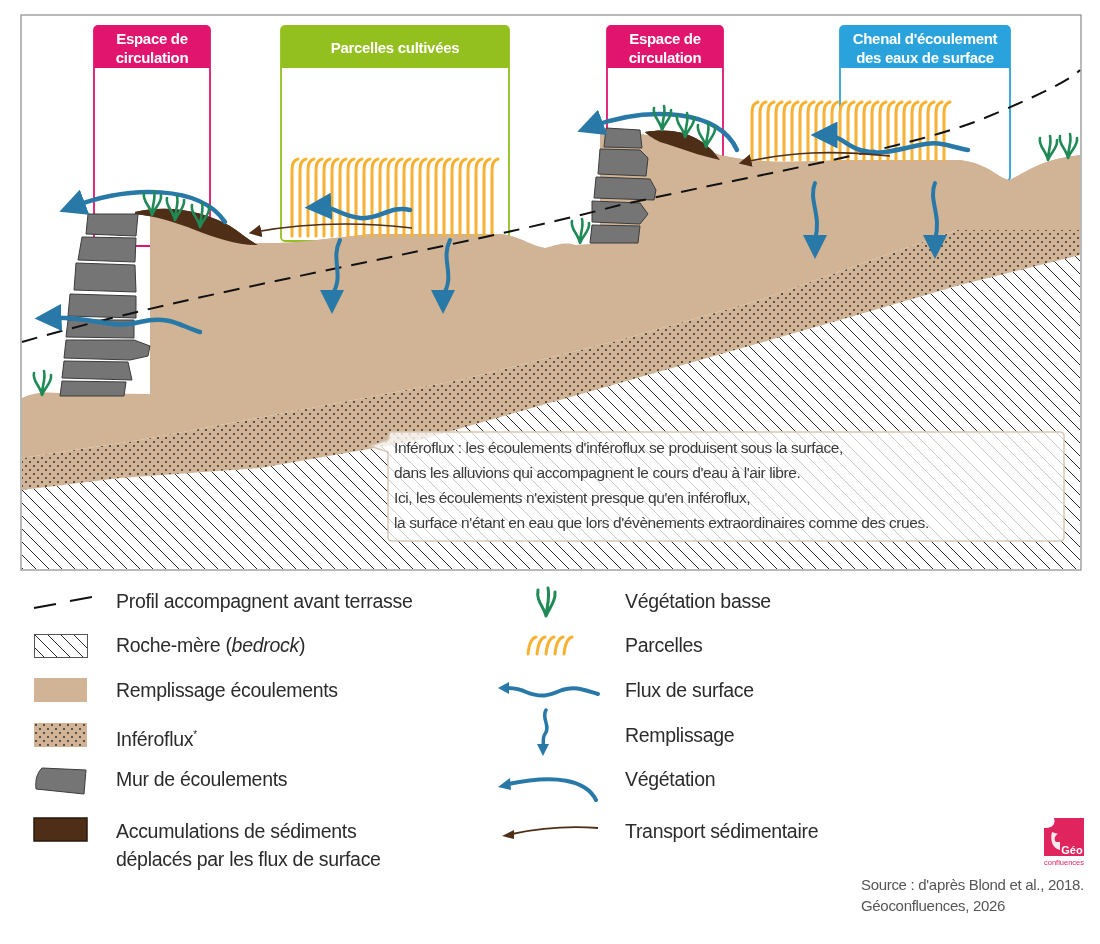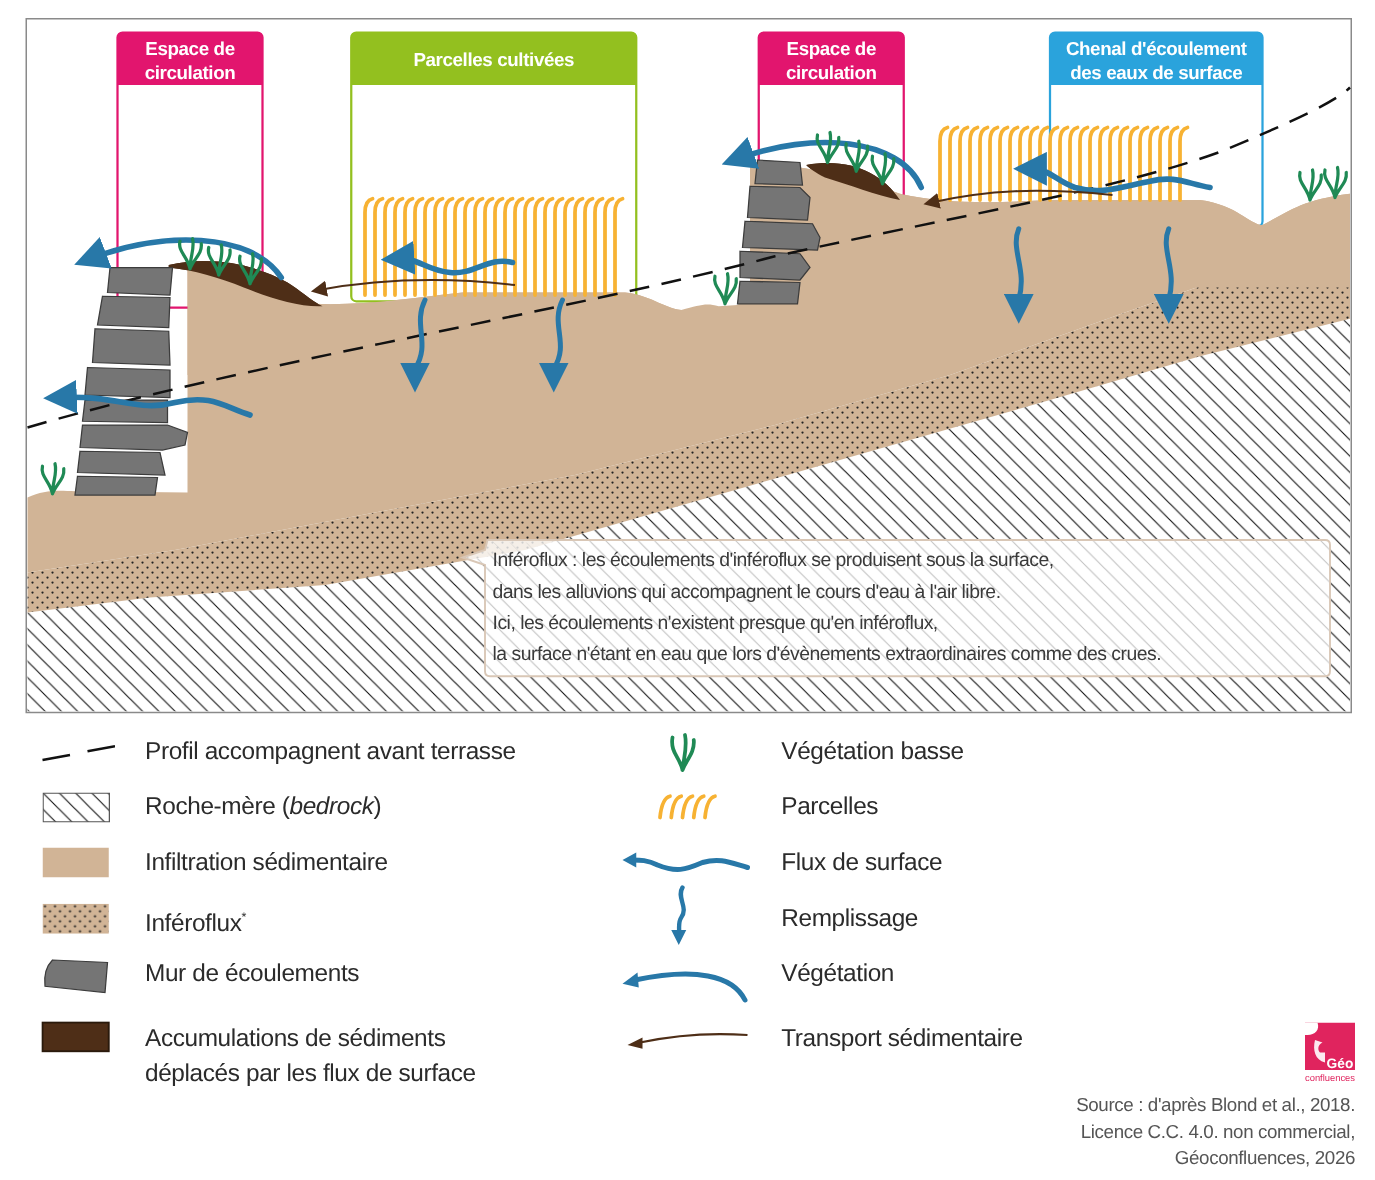--- a/index.html
+++ b/index.html
@@ -5,21 +5,21 @@
   html,body{margin:0;padding:0;background:#ffffff;}
   body{width:1100px;height:944px;position:relative;overflow:hidden;font-family:"Liberation Sans",sans-serif;color:#2b2b2b;}
   #diagram{position:absolute;left:0;top:0;width:1100px;height:580px;}
   .lbl-title{font-family:"Liberation Sans",sans-serif;font-weight:bold;fill:#ffffff;font-size:15px;letter-spacing:-0.3px;}
   .note-text{font-family:"Liberation Sans",sans-serif;font-size:15.5px;fill:#3a3a3a;letter-spacing:-0.4px;}
   .legend{position:absolute;}
   .legend-sym{position:absolute;}
   .legend-label{position:absolute;font-family:"Liberation Sans",sans-serif;font-size:19.5px;color:#2b2b2b;white-space:nowrap;letter-spacing:-0.3px;line-height:26px;}
   .legend-label i{font-style:italic;}
   .sup{font-size:10px;vertical-align:super;}
-  .credits{position:absolute;right:16px;top:874px;text-align:right;font-family:"Liberation Sans",sans-serif;font-size:15px;line-height:21px;color:#555555;letter-spacing:-0.3px;}
+  .credits{position:absolute;right:16px;top:874px;font-family:"Liberation Sans",sans-serif;font-size:15px;line-height:21px;color:#555555;letter-spacing:-0.3px;}
   .logo{position:absolute;left:1040px;top:818px;width:46px;height:50px;}
 </style>
 </head>
 <body>
 
 <svg id="diagram" width="1100" height="580" viewBox="0 0 1100 580" xmlns="http://www.w3.org/2000/svg">
   <defs>
     <pattern id="hatchPat" patternUnits="userSpaceOnUse" width="13" height="13">
       <path d="M-3,-3 L16,16 M-3,10 L3,16 M10,-3 L16,3" stroke="#111" stroke-width="0.9"></path>
     </pattern>
@@ -223,21 +223,21 @@
         </pattern>
       </defs>
   </svg>
   <div class="legend-label" style="left:116px;top:632px">
     <span>Roche-mère (</span><i>bedrock</i><span>)</span>
   </div>
 
   <svg class="legend-sym" style="left:34px;top:678px" width="54" height="24">
     <rect width="53" height="24" fill="#d1b496"></rect>
   </svg>
-  <div class="legend-label" style="left:116px;top:677px">Infiltration sédimentaire</div>
+  <div class="legend-label" style="left:116px;top:677px">Remplissage écoulements</div>
 
   <svg class="legend-sym" style="left:34px;top:723px" width="54" height="24">
     <defs>
         <pattern id="lgDot" patternUnits="userSpaceOnUse" width="8" height="8">
           <rect width="8" height="8" fill="#d1b496"></rect>
           <circle cx="2" cy="2" r="0.9" fill="#222"></circle>
           <circle cx="6" cy="6" r="0.9" fill="#222"></circle>
         </pattern>
       </defs>
     <rect width="53" height="24" fill="url(#lgDot)"></rect>
@@ -299,15 +299,14 @@
 <svg class="logo" viewBox="0 0 46 50" width="46" height="50">
   <rect x="4" y="0" width="40" height="38" fill="#e0245e"></rect>
   <path d="M4,0 L14,0 C16,6 12,10 6,10 L4,10 Z" fill="#fff"></path>
   <path d="M12,14 C10,22 12,30 20,32 L20,24 L16,24 C14,22 14,18 18,16 Z" fill="#fff" opacity="0.9"></path>
   <text x="32" y="36" font-family="Liberation Sans, sans-serif" font-size="11" font-weight="bold" fill="#fff" text-anchor="middle">Géo</text>
   <text x="24" y="47" font-family="Liberation Sans, sans-serif" font-size="7.5" fill="#e0245e" text-anchor="middle">confluences</text>
 </svg>
 
 <div class="credits">
   <div>Source : d'après Blond et al., 2018.</div>
-  <div>Licence C.C. 4.0. non commercial,</div>
   <div>Géoconfluences, 2026</div>
 </div>
 
 </body></html>

